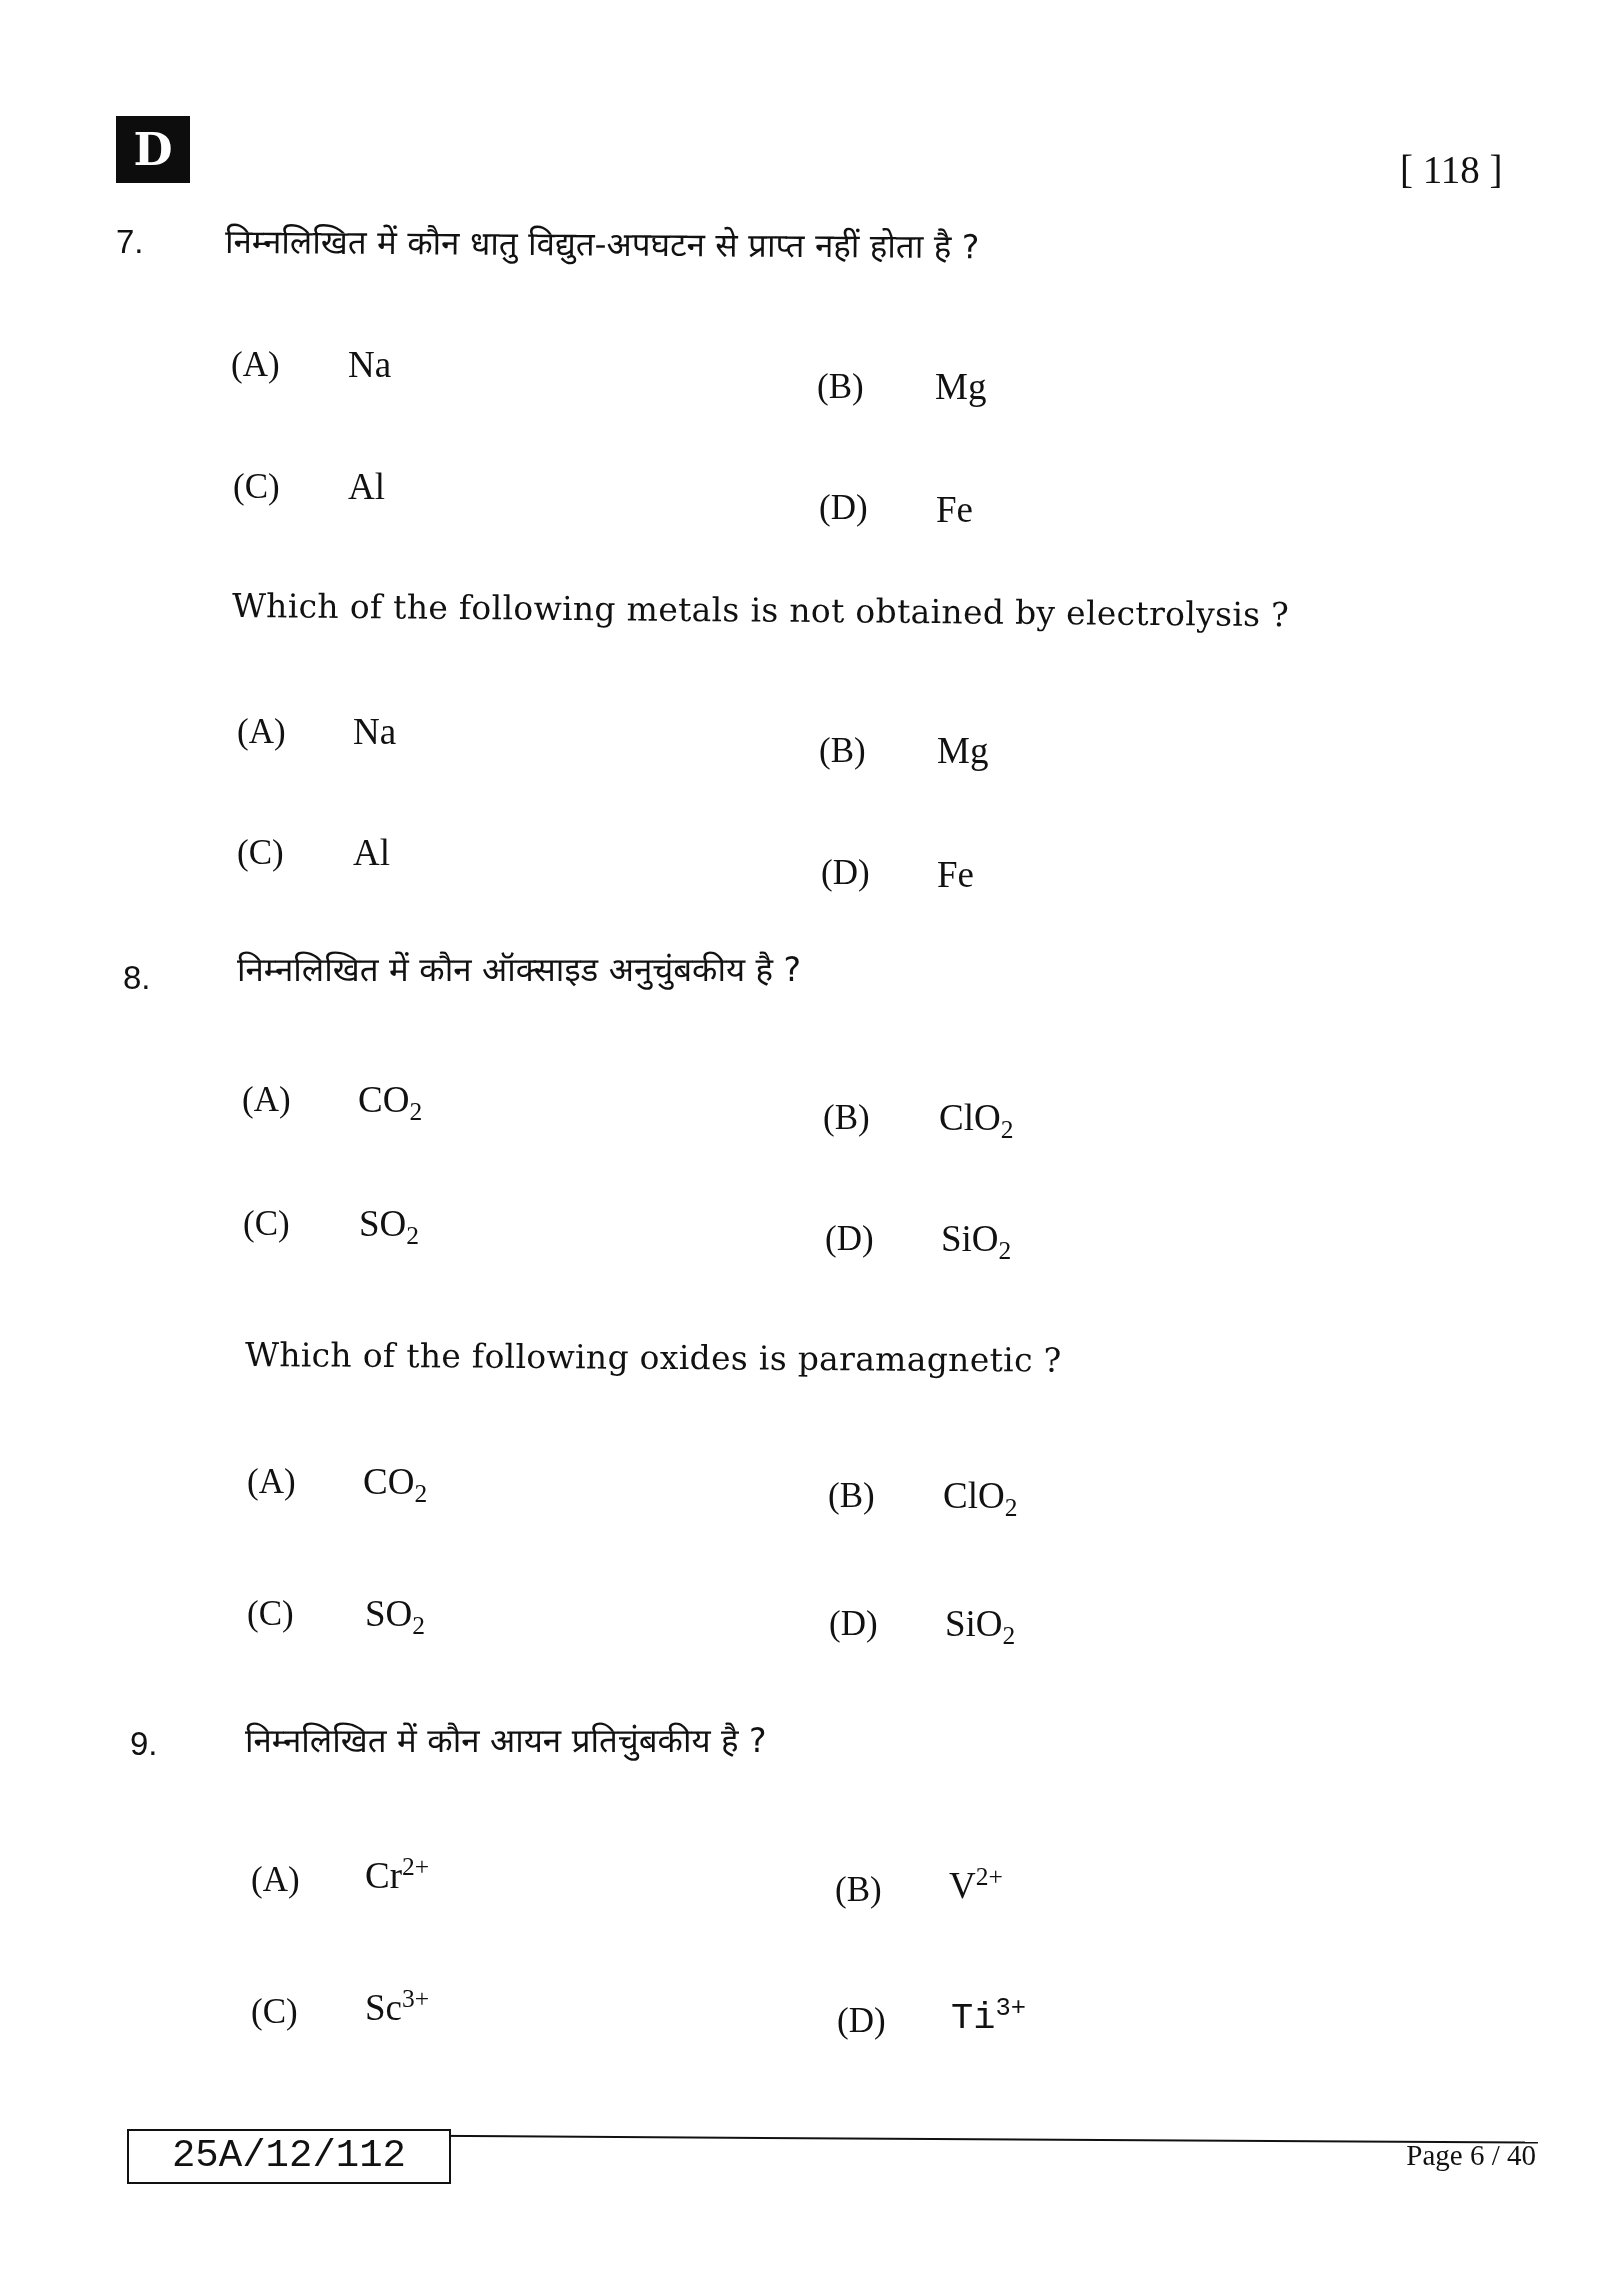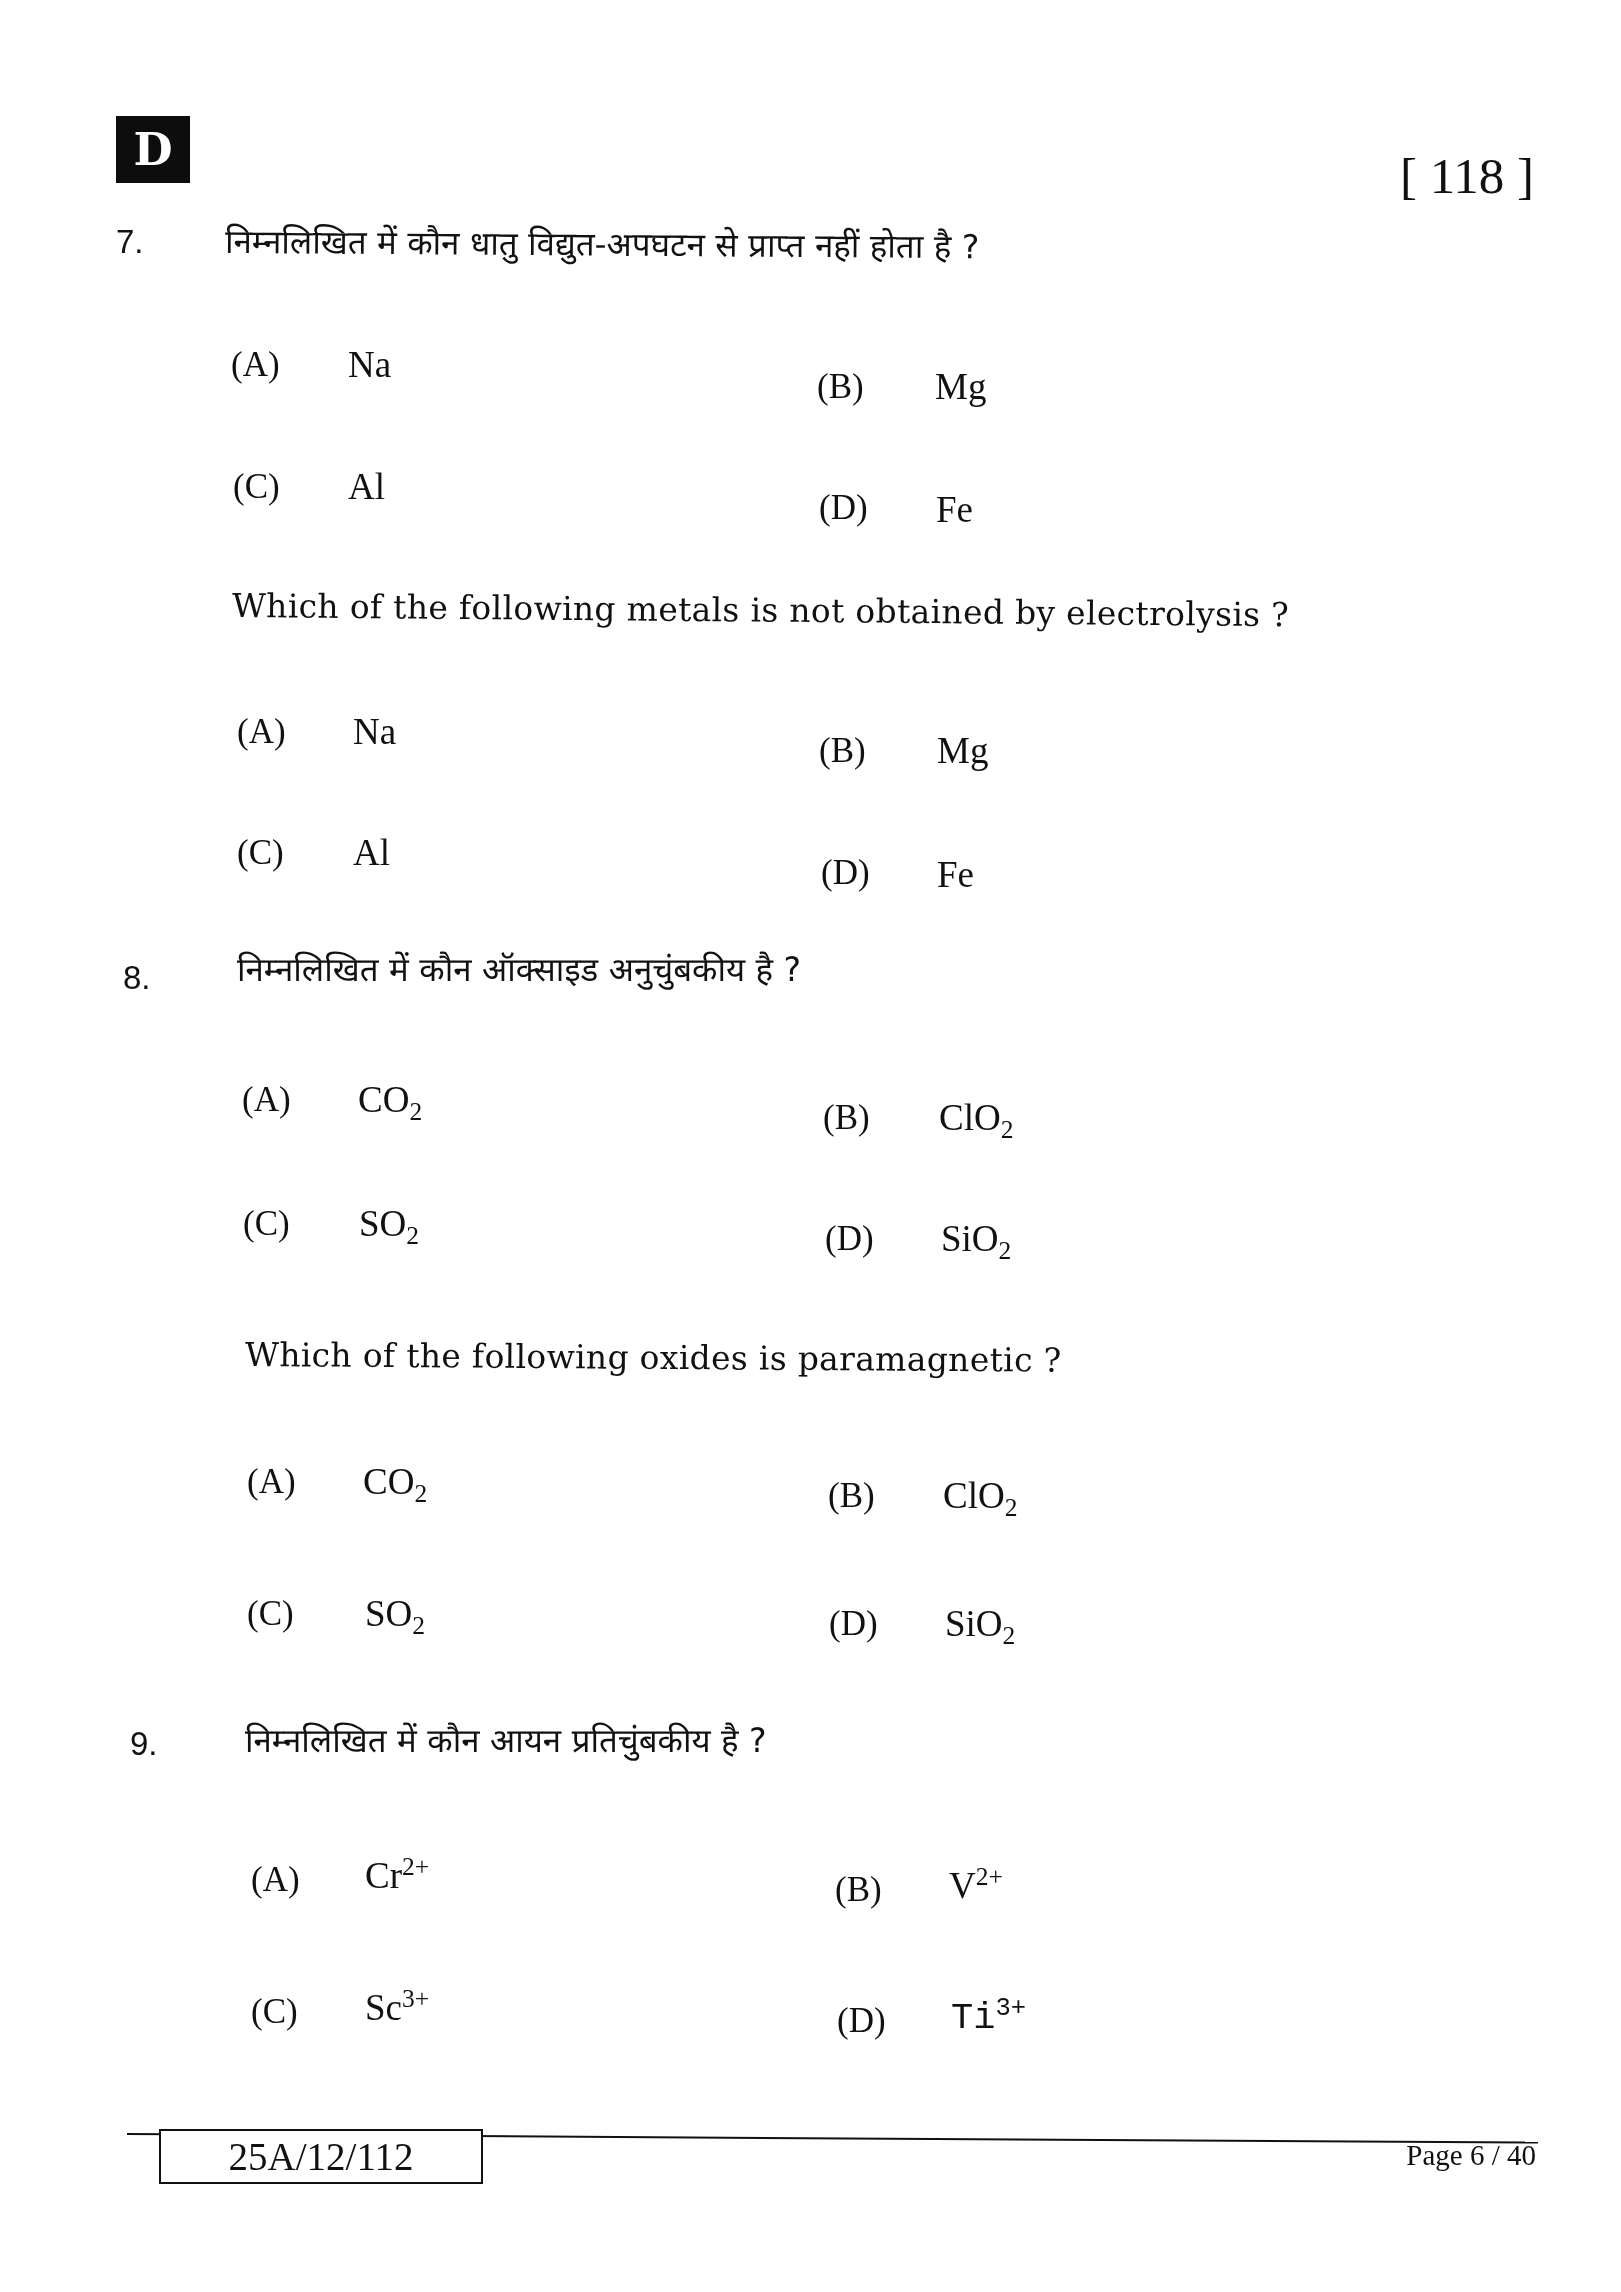--- a/index.html
+++ b/index.html
@@ -2,32 +2,32 @@
 <html><head>
 <meta charset="utf-8">
 <style>
   html, body { margin: 0; padding: 0; background: #ffffff; }
   body { width: 1621px; height: 2293px; position: relative; overflow: hidden;
          font-family: "DejaVu Serif", "Liberation Serif", serif; color: #111; }
   .abs { position: absolute; white-space: nowrap; }
   .set-box { left: 116px; top: 116px; width: 74px; height: 67px; background: #0d0d0d;
              color: #fff; font-family: "DejaVu Serif", serif; font-weight: bold;
              font-size: 45px; line-height: 67px; text-align: center; }
-  .code { left: 1400px; top: 147px; font-family: "Liberation Serif", serif; font-size: 51px; }
+  .code { left: 1400px; top: 147px; font-family: "Liberation Serif", serif; font-size: 39px; }
   .qnum { font-family: "Liberation Sans", sans-serif; font-size: 33px; }
   .hindi { font-family: "DejaVu Sans", sans-serif; font-size: 33px; }
   .eng { font-family: "DejaVu Serif", serif; font-size: 33px; letter-spacing: 0.3px; }
   .opt-label { font-family: "Liberation Serif", serif; font-size: 35px; }
   .opt-val { font-family: "Liberation Serif", serif; font-size: 37px; }
   .opt-val sub, .opt-val sup { font-size: 25.5px; }
   .footer-line { left: 127px; top: 2133px; width: 1411px; height: 0;
                  border-top: 2.9px solid #111; transform: rotate(0.35deg); transform-origin: left; }
   .paper-code { left: 127px; top: 2129px; width: 320px; height: 51px; border: 2.9px solid #111;
-                background: #fff; font-family: Liberation Serif, serif; font-size: 39px;
-                line-height: 51px; text-align: center; box-sizing: content-box; margin-left: 32px; }
+                background: #fff; font-family: Liberation Mono, monospace; font-size: 39px;
+                line-height: 51px; text-align: center; box-sizing: content-box; }
   .page-no { left: 1313px; top: 2139px; width: 223px; text-align: right;
              font-family: "Liberation Serif", serif; font-size: 29px; }
 </style>
 </head>
 <body>
 
 <div class="abs set-box">D</div>
 <div class="abs code">[ 118 ]</div>
 
 <div class="abs qnum" style="left:116px; top:223px;">7.</div>

